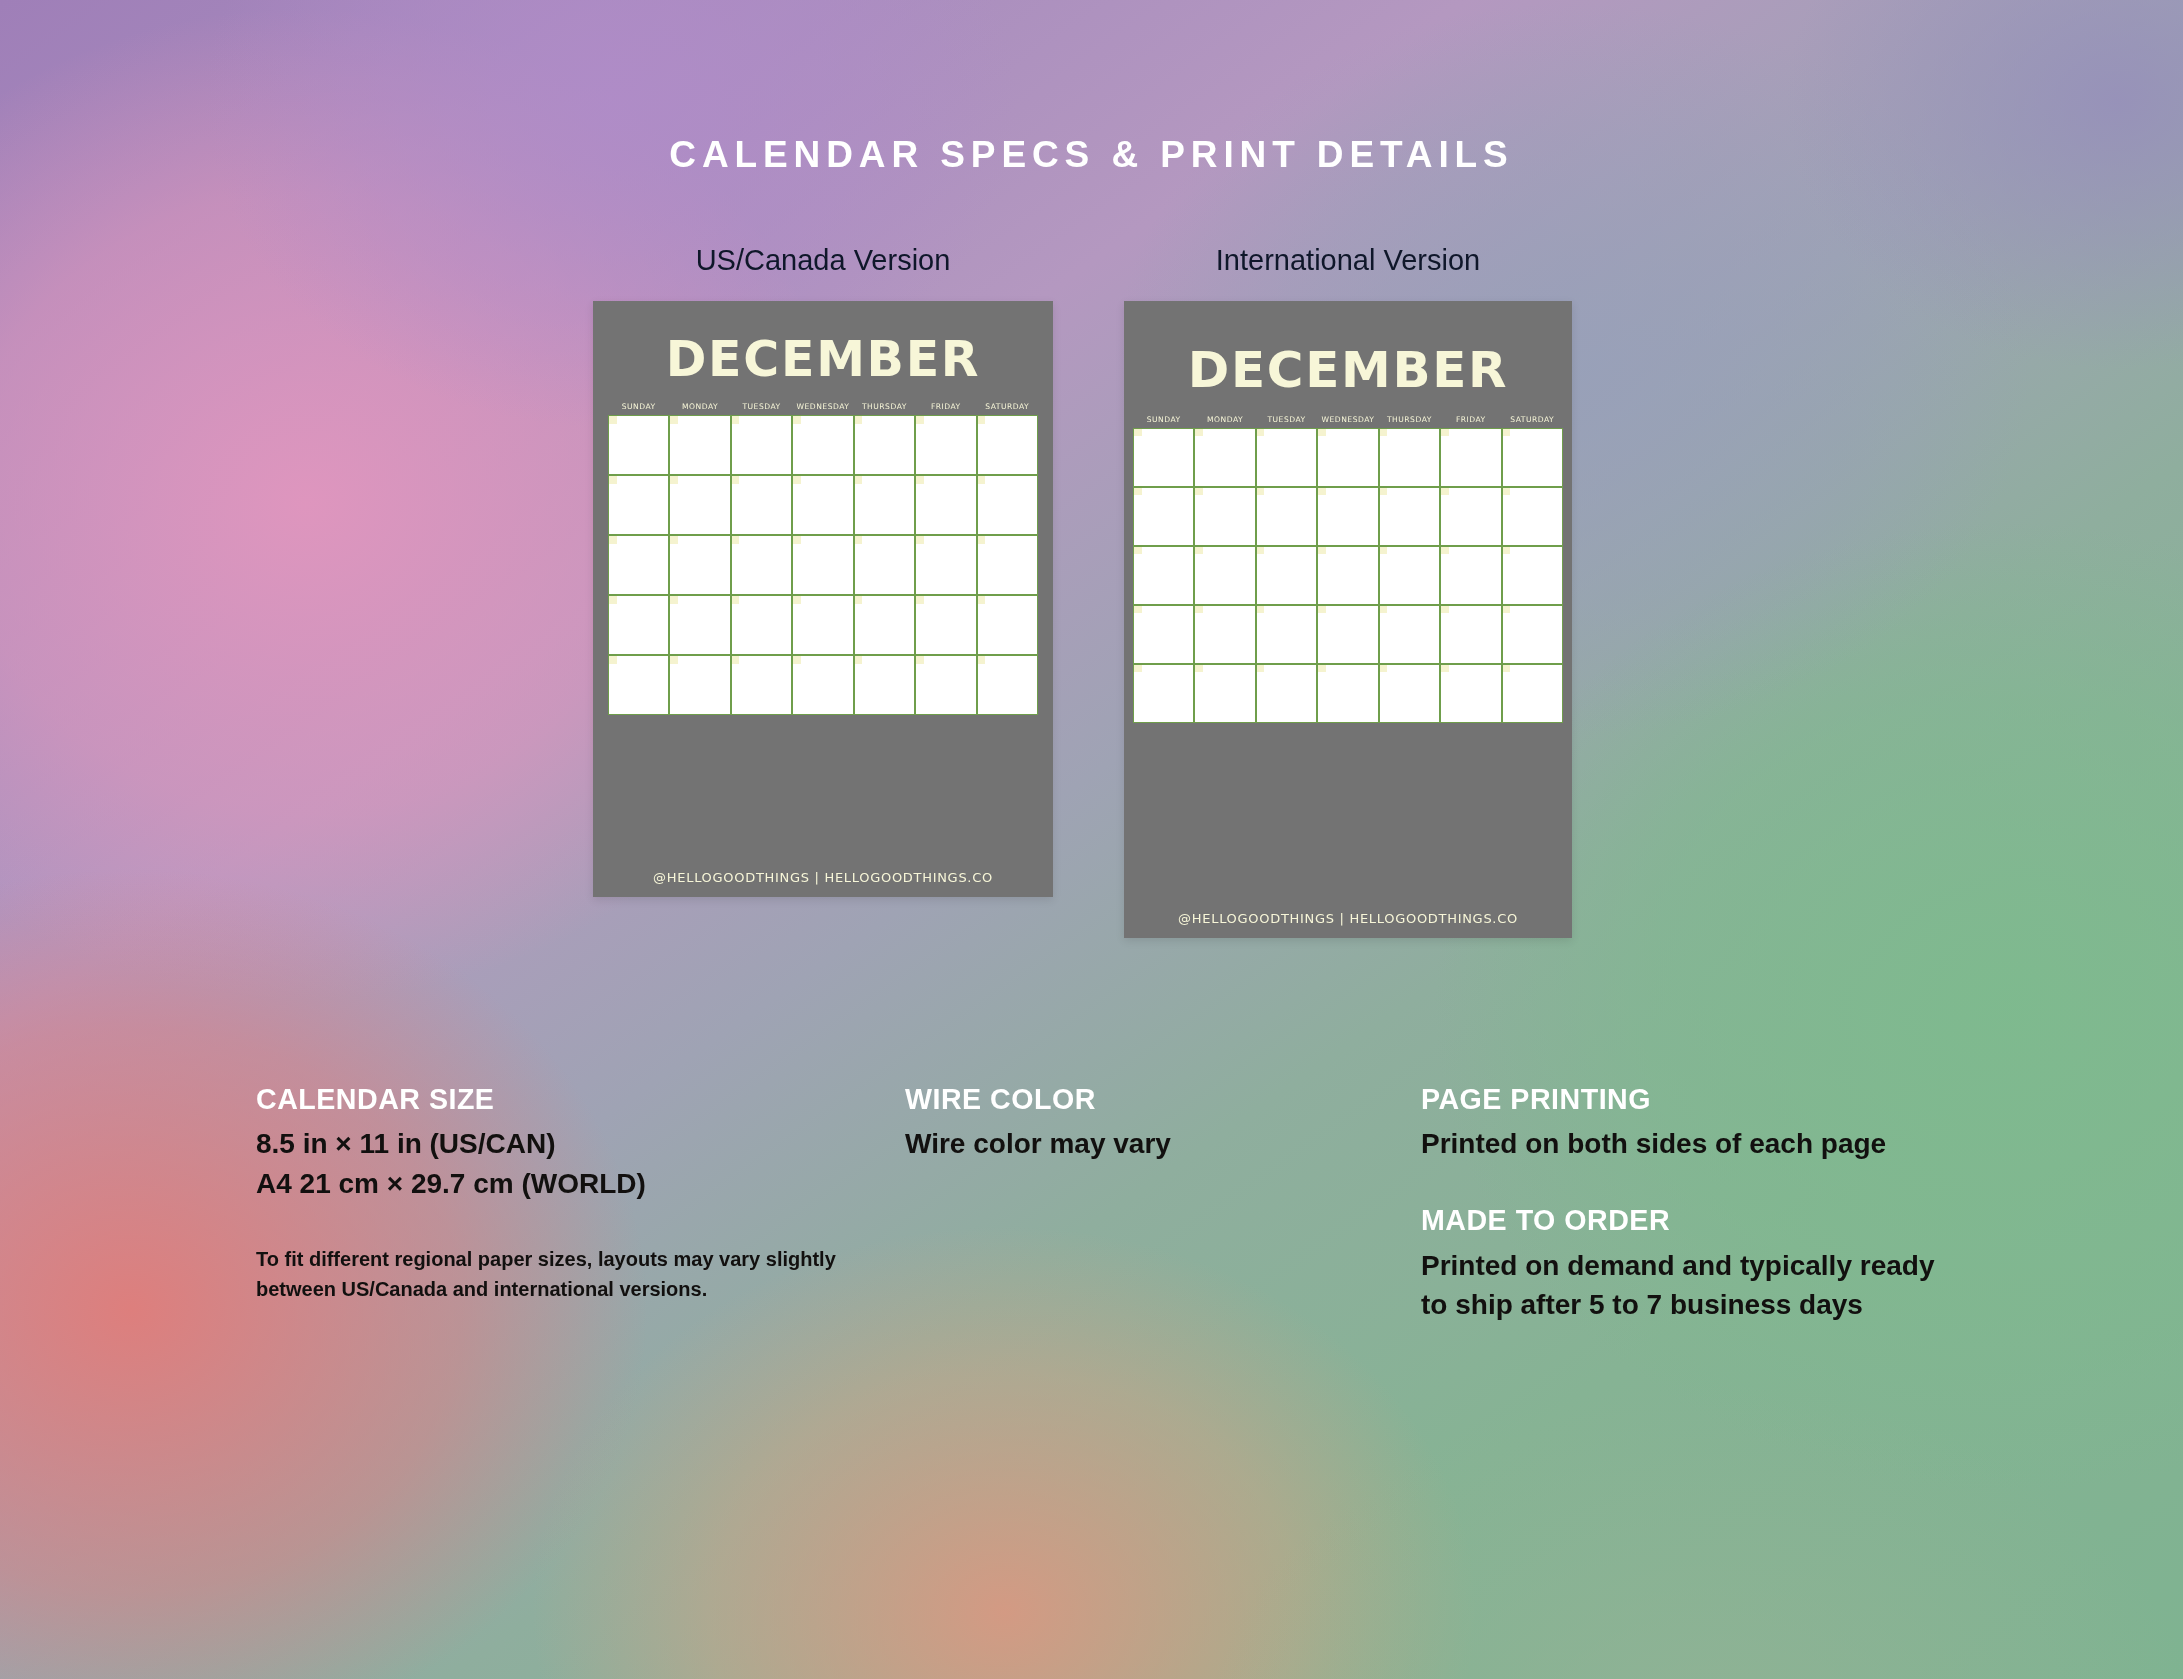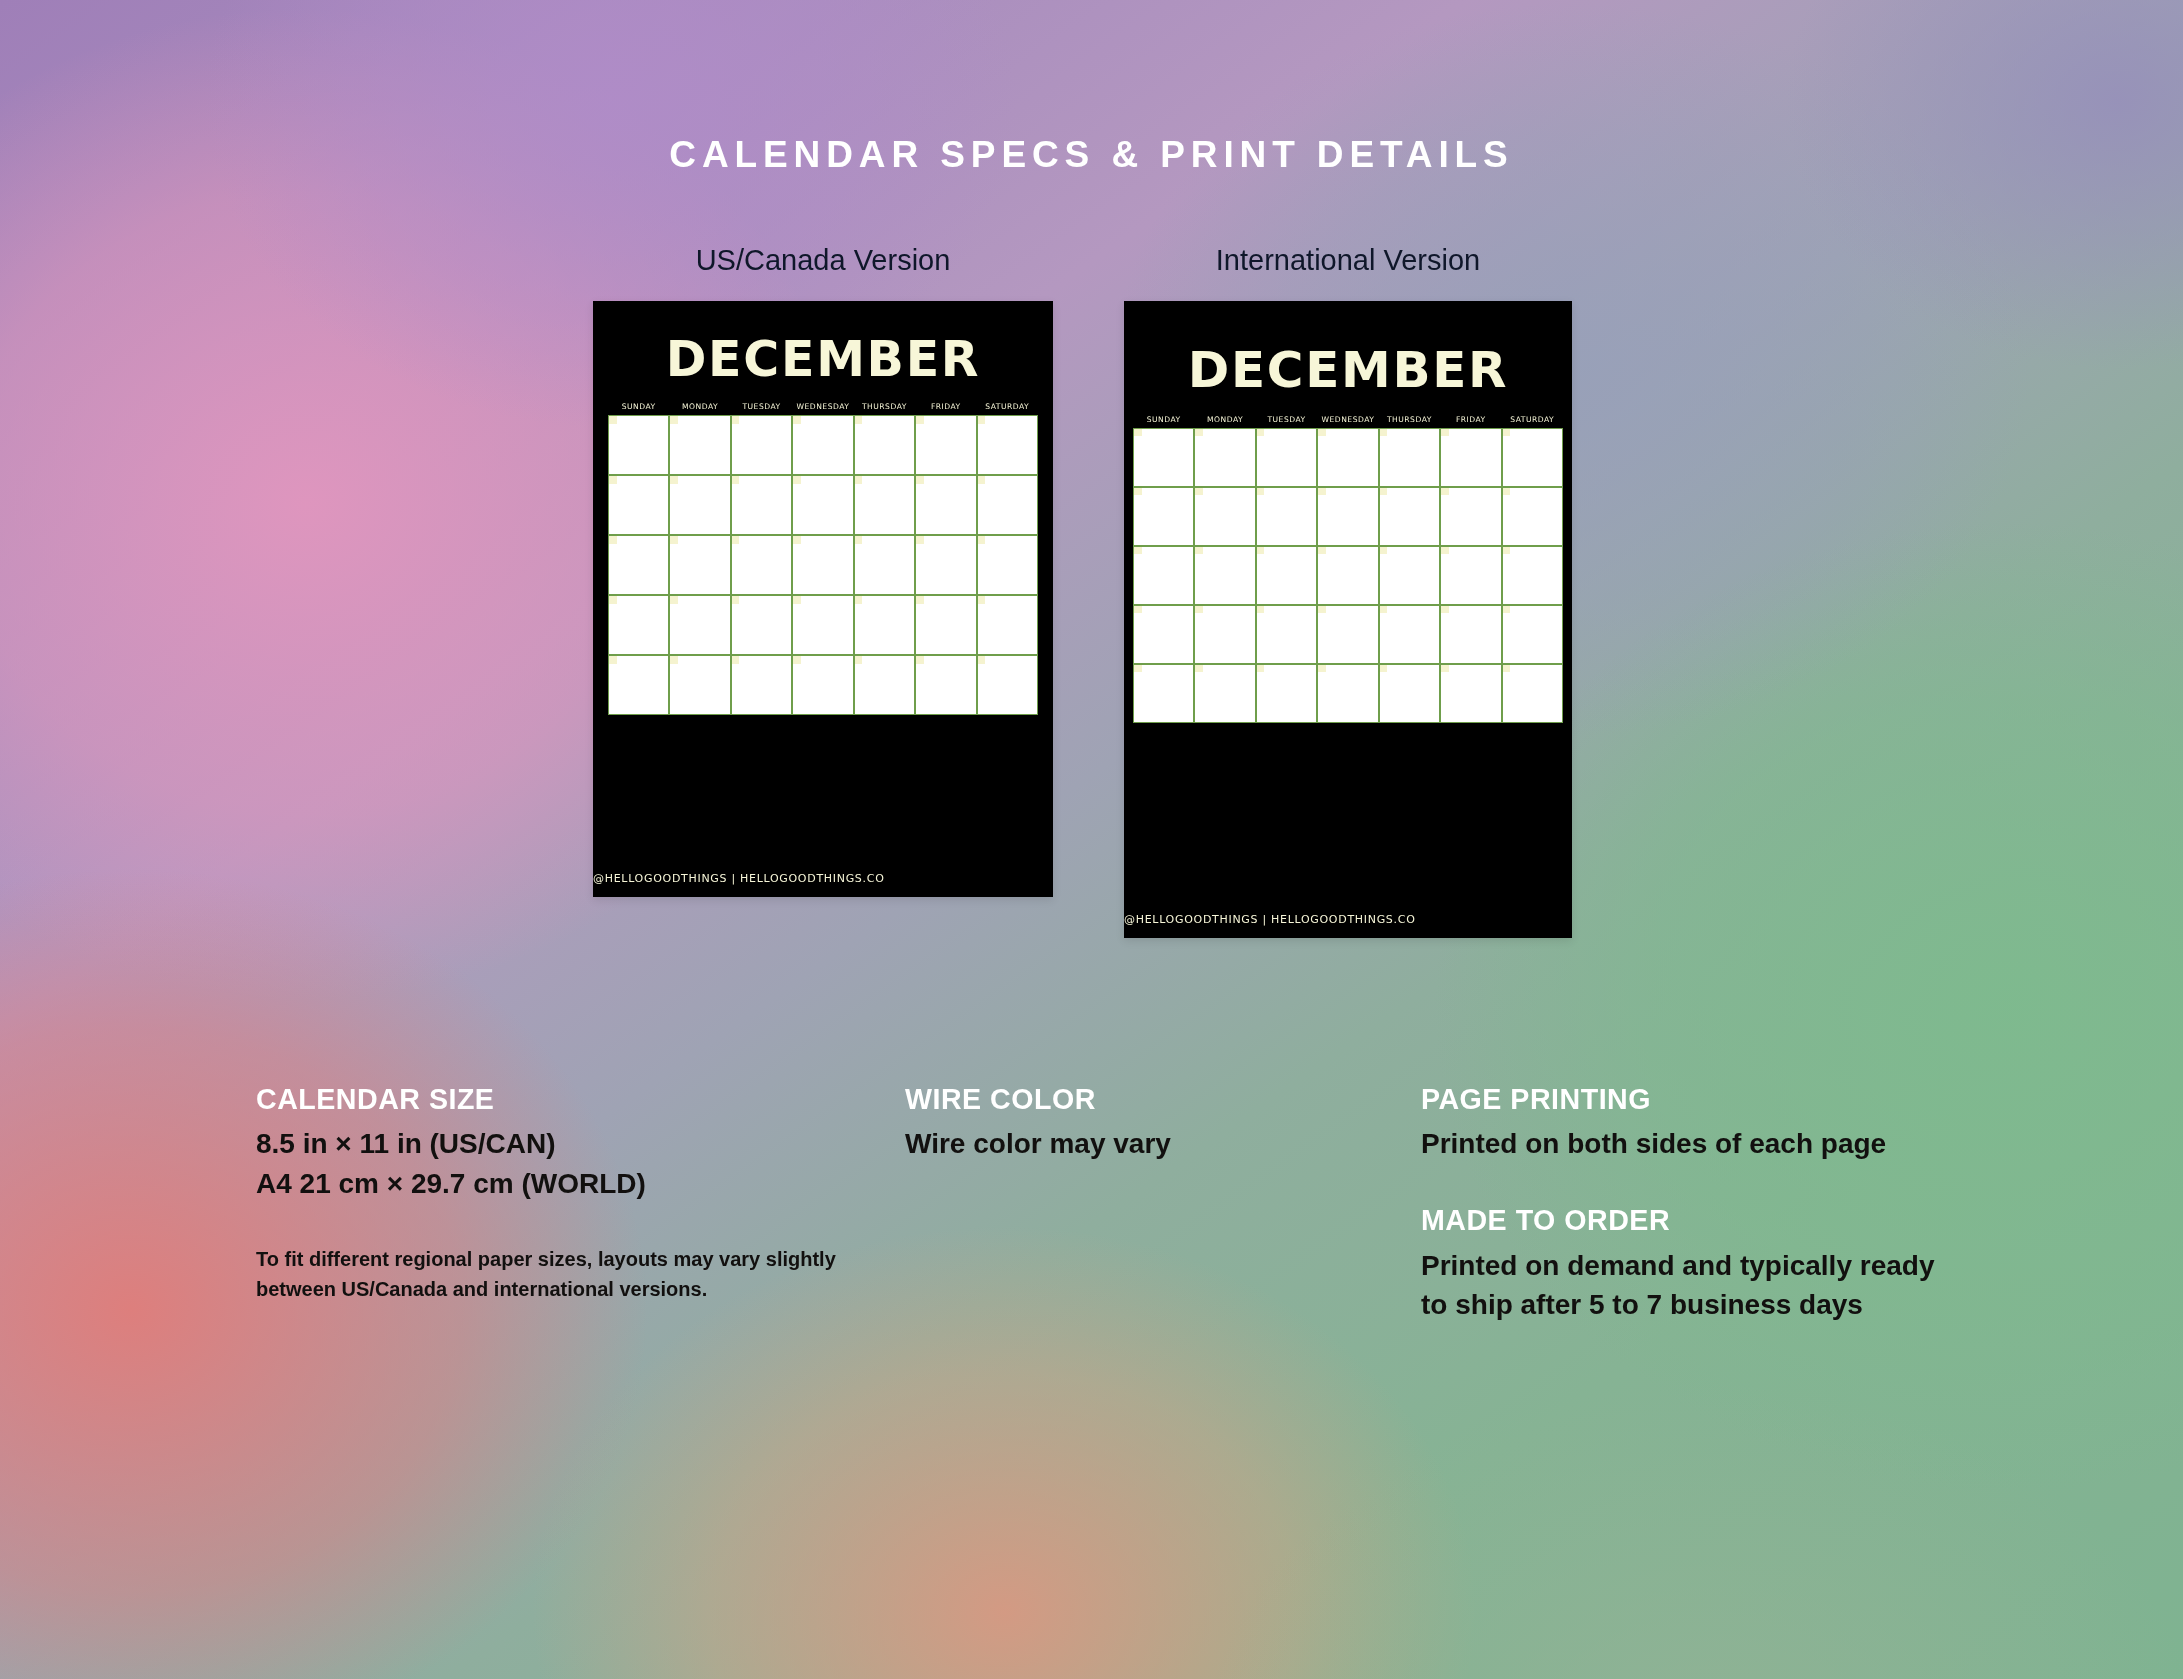--- a/index.html
+++ b/index.html
@@ -92,21 +92,21 @@
 
   .preview-label {
     text-align: center;
     font-size: 29px;
     color: #0f172a;
     font-weight: 400;
     margin-bottom: 23.5px;
   }
 
   .cal-card {
-    background: #000000;
+    background: #737373;
     position: relative;
     box-shadow: 0 2.5px 8.4px rgba(0,0,0,0.10);
   }
   .cal-card.us {
     width: 460px;
     height: 596px;
     margin: 0 auto;
     padding-top: 34px;
     box-sizing: border-box;
   }
@@ -159,22 +159,23 @@
     top: 0; left: 0;
     width: 7.6px; height: 7.6px;
     background: #f5f3cf;
   }
 
   .cal-footer {
     position: absolute;
     bottom: 11.8px;
     left: 0;
     width: 100%;
+    text-align: center;
     color: #f7f6d8;
-    font-size: 11px;
+    font-size: 13px;
     letter-spacing: 0.7px;
     font-family: "DejaVu Sans", sans-serif;
     margin-top: 35px;
   }
 
   
   .specs {
     position: absolute;
     top: 1083px;
     left: 0;

